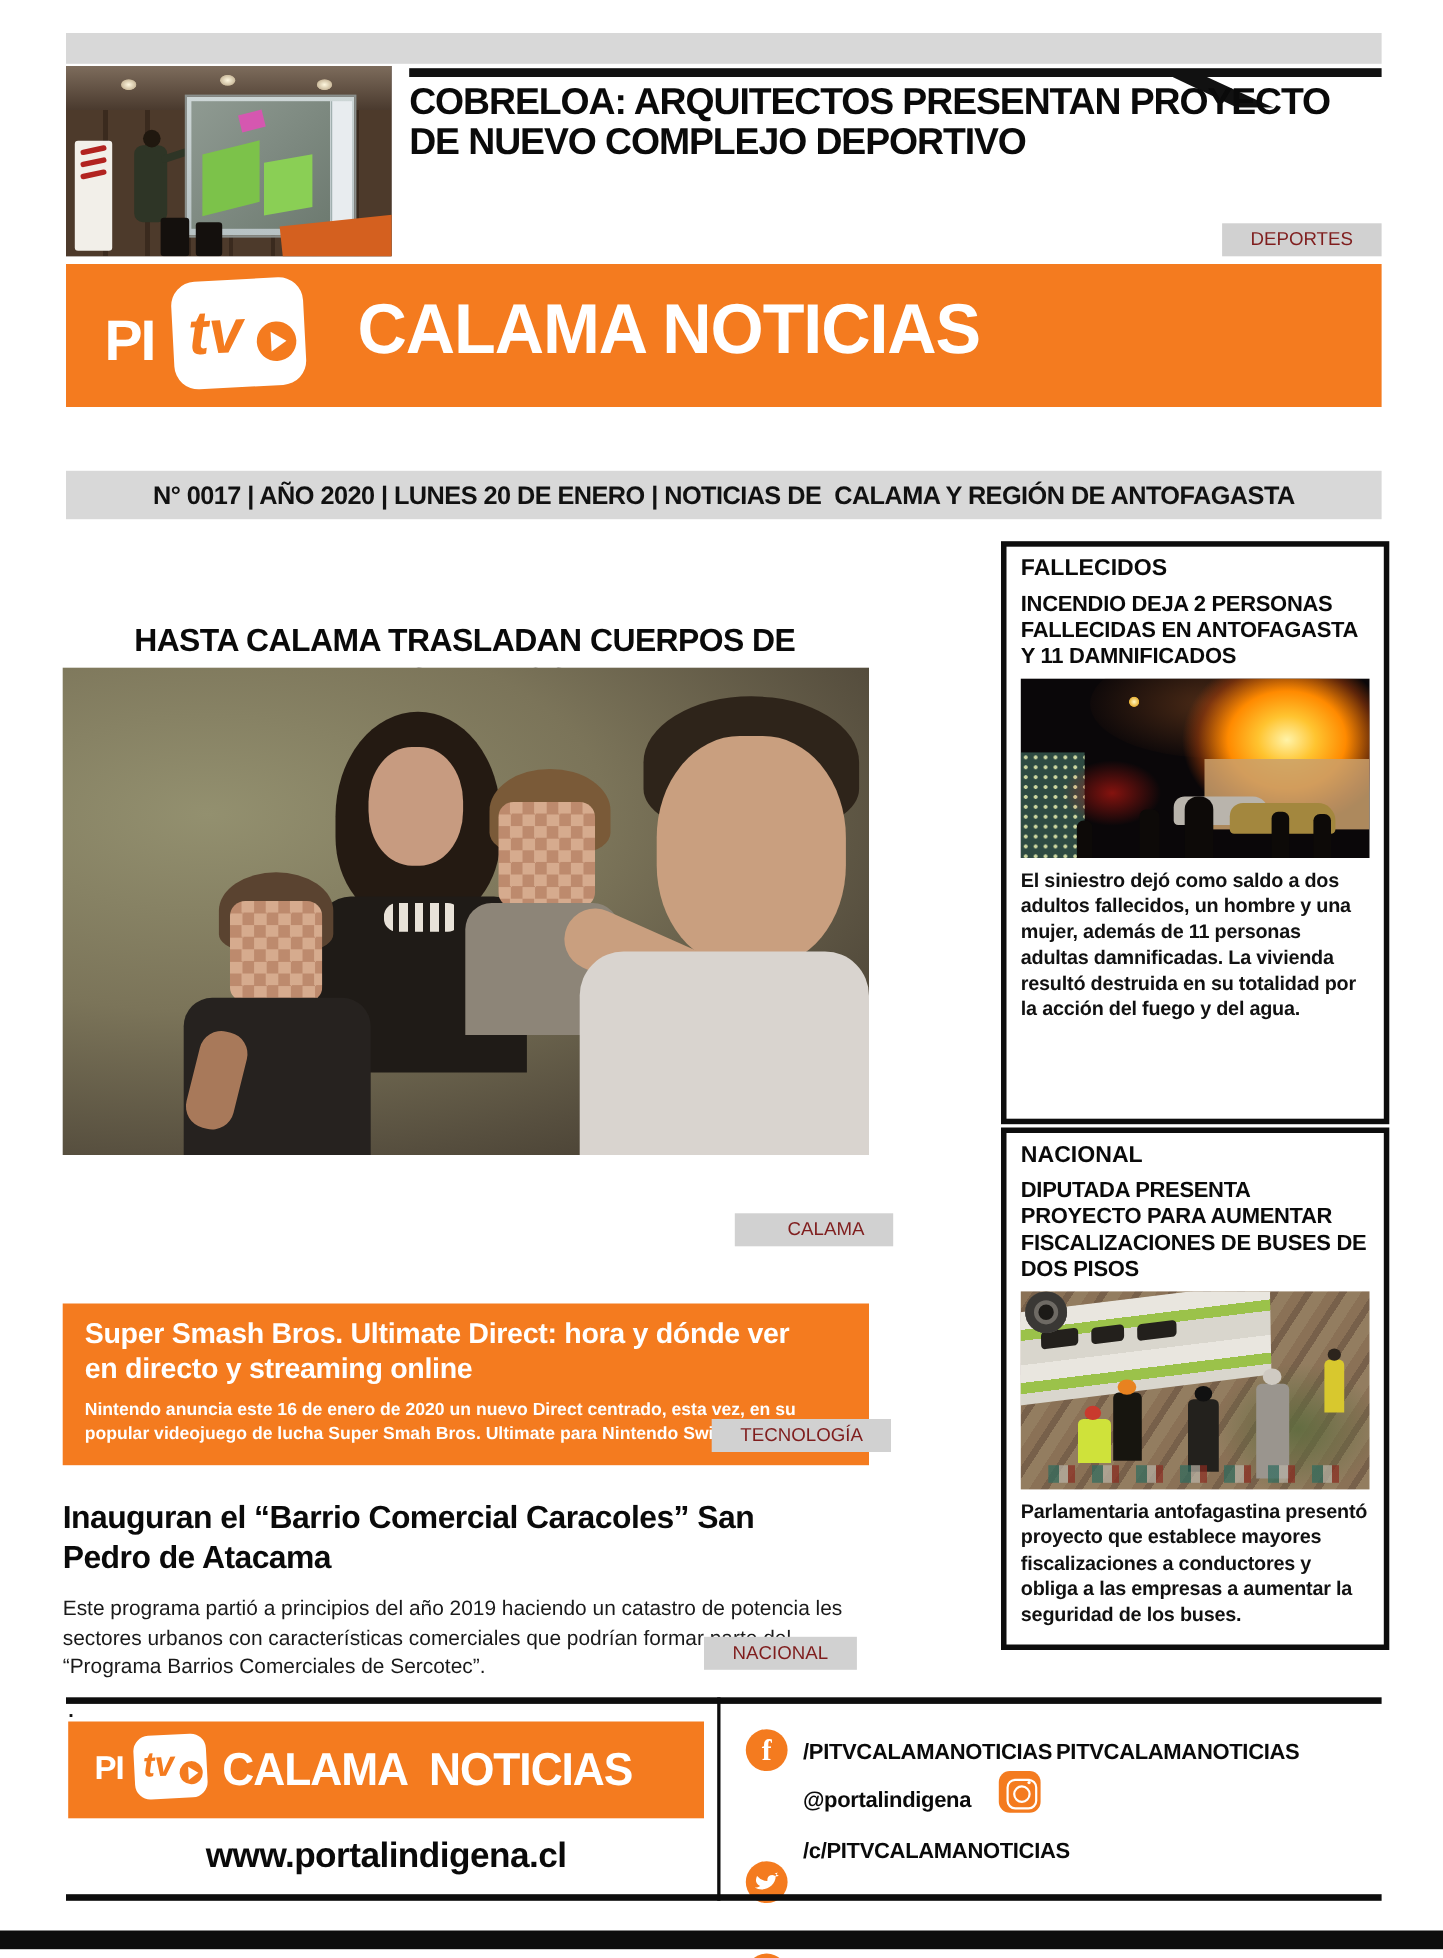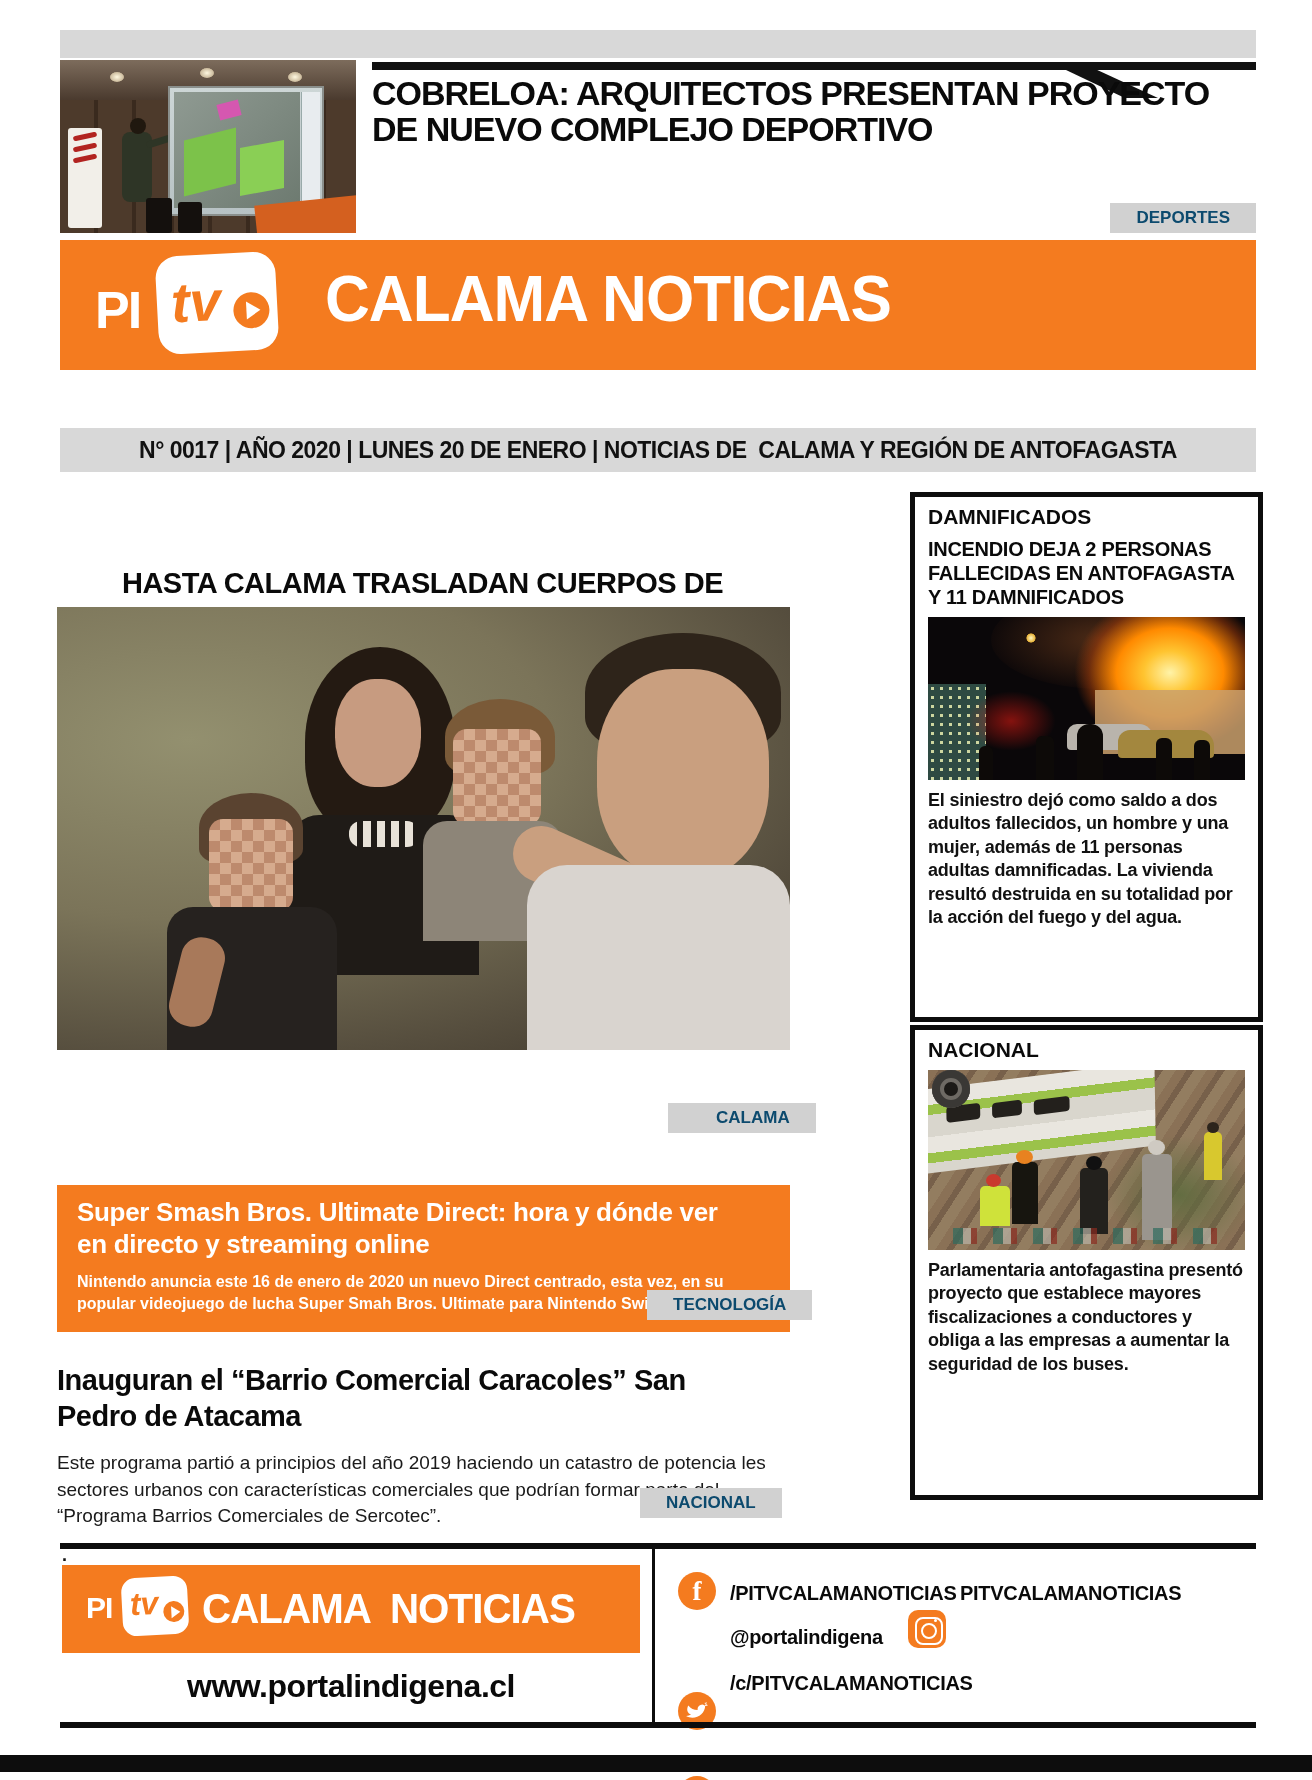--- a/index.html
+++ b/index.html
@@ -29,21 +29,21 @@
   .ts-ui{right:2px;top:4px;width:18px;bottom:6px;background:#e8ecef;border-left:1px solid #9aa;}
   .ts-table{left:196px;top:140px;width:110px;height:40px;background:#d4601f;transform:rotate(-6deg);}
   .ts-chair{background:#14100d;border-radius:3px;}
 
   .top-rule{left:372px;top:62px;width:884px;height:8px;background:#111;}
   .top-rule-flag{left:1066px;top:70px;width:92px;height:28px;background:#111;
                  clip-path:polygon(0 0,34% 0,100% 100%,64% 100%);}
   .topstory-headline{left:372px;top:76px;width:890px;font-size:34px;font-weight:bold;
                      letter-spacing:-1px;line-height:1.05;color:#0a0a0a;}
   .topstory-body{left:372px;top:150px;width:860px;font-size:17px;font-weight:bold;line-height:1.25;color:#151515;}
-  .tag{background:#d1d1d1;color:#0c4a6e;font-weight:bold;font-size:17px;padding:5px 26px;letter-spacing:0;}
+  .tag{background:#d1d1d1;color:#7f1d1d;font-weight:normal;font-size:17px;padding:5px 26px;letter-spacing:0;}
   .topstory-tag{right:56px;top:203px;}
 
   
   .masthead{left:60px;top:240px;width:1196px;height:130px;background:#f47b1f;}
   .mast-logo{left:35px;top:14px;height:102px;}
   .logo-pi{position:absolute;left:0;top:26px;color:#fff;font-weight:bold;font-size:52px;letter-spacing:-2px;}
   .logo-tvbox{position:absolute;left:62px;top:0;width:120px;height:98px;background:#fff;border-radius:22px;
               transform:rotate(-3deg);}
   .logo-tv{position:absolute;left:14px;top:14px;color:#f47b1f;font-weight:bold;font-size:56px;font-style:italic;}
   .logo-play{position:absolute;right:8px;bottom:22px;width:36px;height:36px;border-radius:50%;background:#f47b1f;}
@@ -243,21 +243,21 @@
     <div class="abs tech-body">Nintendo anuncia este 16 de enero de 2020 un nuevo Direct centrado, esta vez, en su popular videojuego de lucha Super Smah Bros. Ultimate para Nintendo Switch.</div>
     <div class="abs tag tech-tag">TECNOLOGÍA</div>
   </div>
 
   <div class="abs nat-headline">Inauguran el “Barrio Comercial Caracoles” San Pedro de Atacama</div>
   <div class="abs nat-body">Este programa partió a principios del año 2019 haciendo un catastro de potencia les sectores urbanos con características comerciales que podrían formar parte del “Programa Barrios Comerciales de Sercotec”.</div>
   <div class="abs tag nat-tag">NACIONAL</div>
 
   <div class="abs side-box side-box1">
     <div class="side-inner">
-      <div class="kicker">DAMNIFICADOS</div>
+      <div class="kicker">FALLECIDOS</div>
       <div class="side-headline">INCENDIO DEJA 2 PERSONAS FALLECIDAS EN ANTOFAGASTA Y 11 DAMNIFICADOS</div>
       <div class="fire-photo">
         <div class="fp-smoke"></div>
         <div class="fp-glow"></div>
         <div class="fp-lamp"></div>
         <div class="fp-house"></div>
         <div class="fp-wall"></div>
         <div class="fp-redglow"></div>
         <div class="fp-car1"></div>
         <div class="fp-car2"></div>
@@ -267,20 +267,21 @@
         <div class="fp-person" style="left:84%;width:16px;height:40px;"></div>
         <div class="fp-person" style="left:16%;width:14px;height:34px;"></div>
       </div>
       <div class="side-body">El siniestro dejó como saldo a dos adultos fallecidos, un hombre y una mujer, además de 11 personas adultas damnificadas. La vivienda resultó destruida en su totalidad por la acción del fuego y del agua.</div>
     </div>
   </div>
 
   <div class="abs side-box side-box2">
     <div class="side-inner">
       <div class="kicker">NACIONAL</div>
+      <div class="side-headline">DIPUTADA PRESENTA PROYECTO PARA AUMENTAR FISCALIZACIONES DE BUSES DE DOS PISOS</div>
       <div class="bus-photo">
         <div class="bp-green"></div>
         <div class="bp-bus">
           <div class="bp-window" style="left:30px;top:20px;width:34px;height:16px;"></div>
           <div class="bp-window" style="left:76px;top:22px;width:30px;height:15px;"></div>
           <div class="bp-window" style="left:118px;top:24px;width:36px;height:15px;"></div>
         </div>
         <div class="bp-wheel"></div>
         <div class="bp-fig" style="left:84px;top:92px;width:26px;height:62px;background:#17150f;"></div>
         <div class="bp-head" style="left:88px;top:80px;width:17px;height:14px;background:#e88220;"></div>

